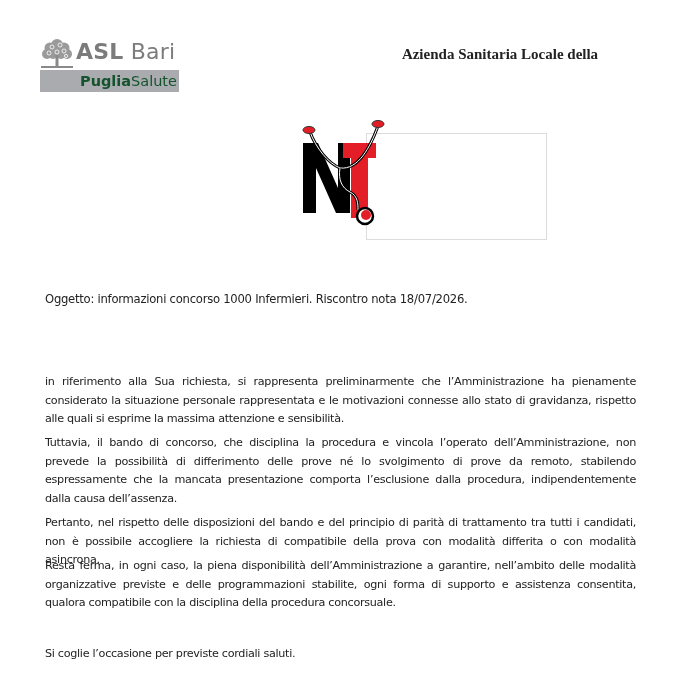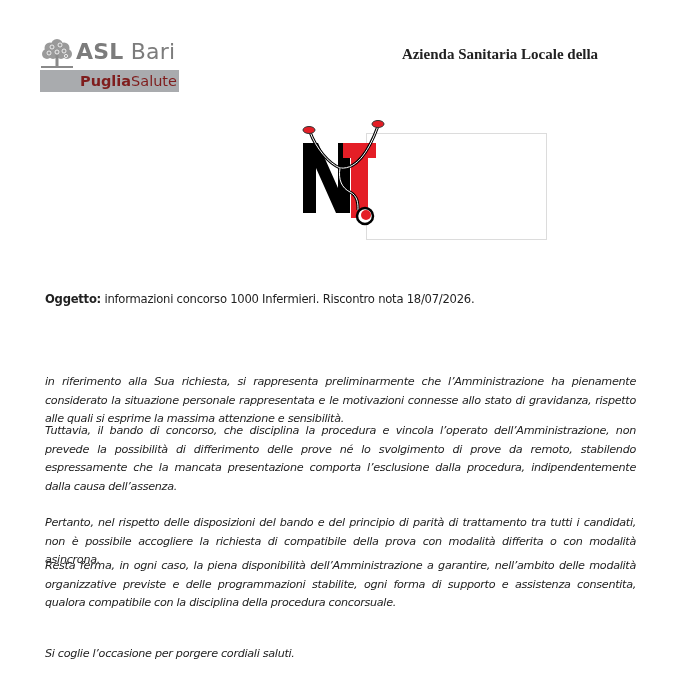--- a/index.html
+++ b/index.html
@@ -3,35 +3,35 @@
   <meta charset="utf-8">
   <style>
     html, body { margin: 0; padding: 0; background: #ffffff; }
     body { width: 680px; height: 680px; position: relative; overflow: hidden; font-family: "Liberation Sans", sans-serif; color: #1a1a1a; }
 
     .logo-asl { position: absolute; left: 40px; top: 37px; width: 140px; height: 60px; }
     .logo-asl .tree { position: absolute; left: 0; top: 0; width: 34px; height: 34px; }
     .logo-asl .asl-text { position: absolute; left: 36px; top: 2px; font-family: "DejaVu Sans", sans-serif; font-size: 22px; color: #7c7c7c; letter-spacing: 0.2px; line-height: 26px; }
     .logo-asl .asl-text b { font-weight: bold; }
     .logo-asl .bar { position: absolute; left: 0; top: 33px; width: 139px; height: 22px; background: #a9abae; }
-    .logo-asl .bar span { position: absolute; left: 40px; top: 2px; font-family: "DejaVu Sans", sans-serif; font-size: 14.5px; color: #7f1d1d; line-height: 18px; }
+    .logo-asl .bar span { position: absolute; left: 40px; top: 2px; font-family: "DejaVu Sans", sans-serif; font-size: 14.5px; color: #14532d; line-height: 18px; }
     .logo-asl .bar span b { font-weight: bold; }
 
     .org-heading { position: absolute; left: 380px; top: 46px; width: 240px; text-align: center; font-family: "Liberation Serif", serif; font-weight: bold; font-size: 15px; line-height: 17px; color: #222; }
 
     .nt-logo { position: absolute; left: 298px; top: 118px; width: 100px; height: 110px; }
     .nt-box { position: absolute; left: 366px; top: 133px; width: 179px; height: 105px; border: 1px solid #dcdcdc; background: #fff; }
 
     .subject { position: absolute; left: 45px; top: 292px; font-family: "DejaVu Sans", sans-serif; font-size: 11.6px; color: #222; white-space: nowrap; letter-spacing: -0.25px; }
-    .subject b { font-weight: bold; }
+    .subject b { font-weight: normal; }
 
-    .body-text { position: absolute; left: 45px; width: 591px; font-family: "DejaVu Sans", sans-serif; font-size: 11.2px; line-height: 18.5px; color: #222; text-align: justify; letter-spacing: -0.3px; font-style: italic; }
+    .body-text { position: absolute; left: 45px; width: 591px; font-family: "DejaVu Sans", sans-serif; font-size: 11.2px; line-height: 18.5px; color: #222; text-align: justify; letter-spacing: -0.3px; }
     .body-text p { margin: 0 0 11px 0; }
     .p1 { top: 373px; }
-    .p2 { top: 422px; }
+    .p2 { top: 434px; }
     .p3 { top: 514px; }
     .p4 { top: 557px; }
     .p5 { top: 645px; }
   </style>
 </head>
 <body>
 
 <div class="logo-asl">
   <svg class="tree" viewBox="0 0 34 34">
     <g fill="#9a9a9a">
@@ -94,14 +94,14 @@
 <div class="body-text p2">
     <p>Tuttavia, il bando di concorso, che disciplina la procedura e vincola l’operato dell’Amministrazione, non prevede la possibilità di differimento delle prove né lo svolgimento di prove da remoto, stabilendo espressamente che la mancata presentazione comporta l’esclusione dalla procedura, indipendentemente dalla causa dell’assenza.</p>
   </div>
 <div class="body-text p3">
     <p>Pertanto, nel rispetto delle disposizioni del bando e del principio di parità di trattamento tra tutti i candidati, non è possibile accogliere la richiesta di compatibile della prova con modalità differita o con modalità asincrona.</p>
   </div>
 <div class="body-text p4">
     <p>Resta ferma, in ogni caso, la piena disponibilità dell’Amministrazione a garantire, nell’ambito delle modalità organizzative previste e delle programmazioni stabilite, ogni forma di supporto e assistenza consentita, qualora compatibile con la disciplina della procedura concorsuale.</p>
   </div>
 <div class="body-text p5">
-    <p>Si coglie l’occasione per porgere cordiali saluti.</p>
+    <p>Si coglie l’occasione per previste cordiali saluti.</p>
   </div>
 
 </body></html>

